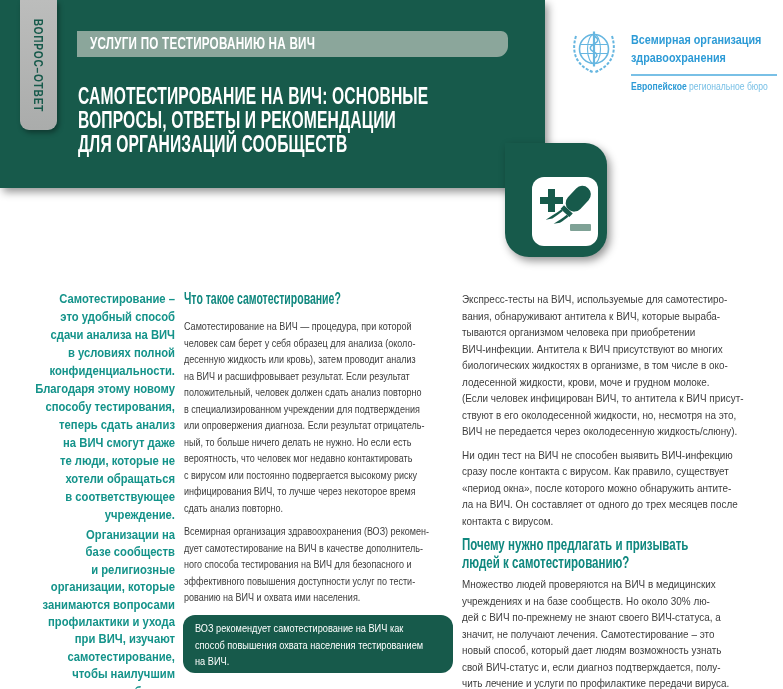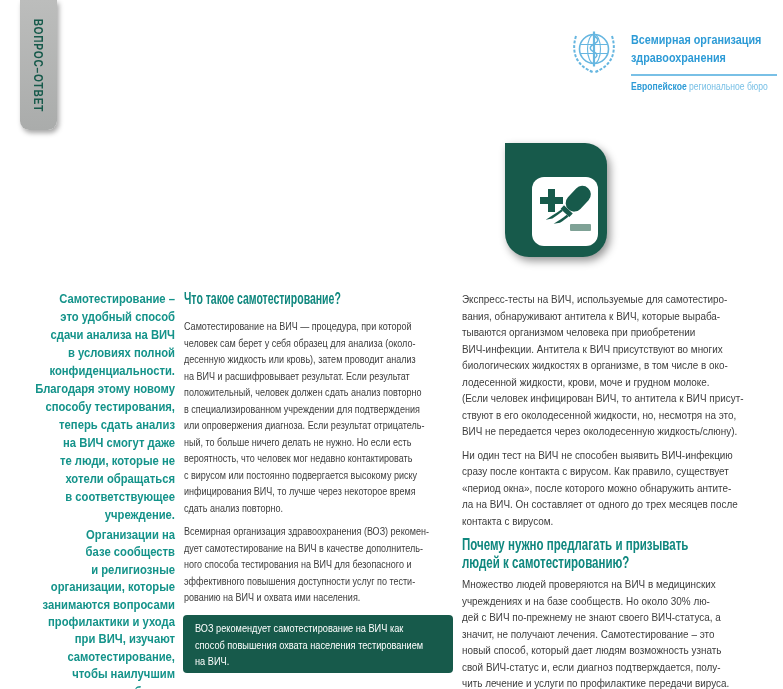--- a/index.html
+++ b/index.html
@@ -80,32 +80,40 @@
   .mid-col p, .right-col p {
     margin:0 0 7px; color:#3d3d3d; font-size:11px; line-height:16.5px; white-space:pre-line;
   }
   .right-col { position:absolute; left:462px; top:291px; width:350px; transform:scaleX(.9); transform-origin:0 0; }
   .right-col h2 {
     margin:5px 0 5px; color:#0f877e; font-size:16px; line-height:17.5px;
     white-space:pre-line; transform:scaleX(.8); transform-origin:0 0; width:125%;
   }
   .callout {
     position:absolute; left:183px; top:615px; width:270px; height:58px;
-    background:#175a4b; border-radius:4px; box-sizing:border-box; padding:5px 12px;
+    background:#175a4b; border-radius:12px; box-sizing:border-box; padding:5px 12px;
   }
   .callout div {
     color:#ffffff; font-size:11.5px; line-height:16.5px; white-space:pre-line;
     transform:scaleX(.8); transform-origin:0 0; width:307px;
   }
 </style>
 </head>
 <body>
 
 <div class="page">
 
+  <div class="banner">
+    <div class="cat-bar">
+      <span>УСЛУГИ ПО ТЕСТИРОВАНИЮ НА ВИЧ</span>
+    </div>
+    <h1 class="doc-title">САМОТЕСТИРОВАНИЕ НА ВИЧ: ОСНОВНЫЕ
+ВОПРОСЫ, ОТВЕТЫ И РЕКОМЕНДАЦИИ
+ДЛЯ ОРГАНИЗАЦИЙ СООБЩЕСТВ</h1>
+  </div>
 
   <div class="qa-tab">
     <span>ВОПРОС–ОТВЕТ</span>
   </div>
 
   <div class="icon-tab">
     <div class="icon-box">
       <svg width="66" height="69" viewBox="0 0 66 69">
         <path d="M8 20h8v-8h7v8h8v7h-8v8h-7v-8H8z" fill="#175a4b"></path>
         <rect x="38" y="47" width="21" height="7" rx="1" fill="#7fa296"></rect>

